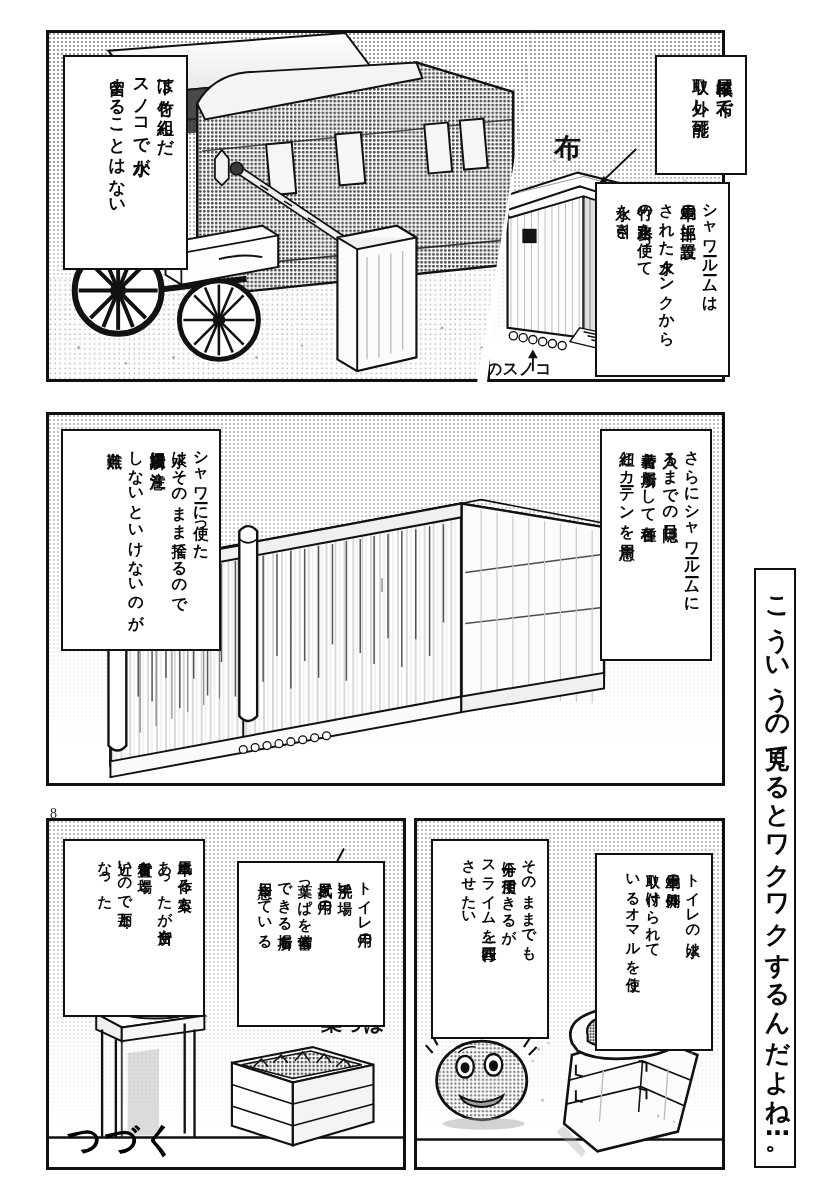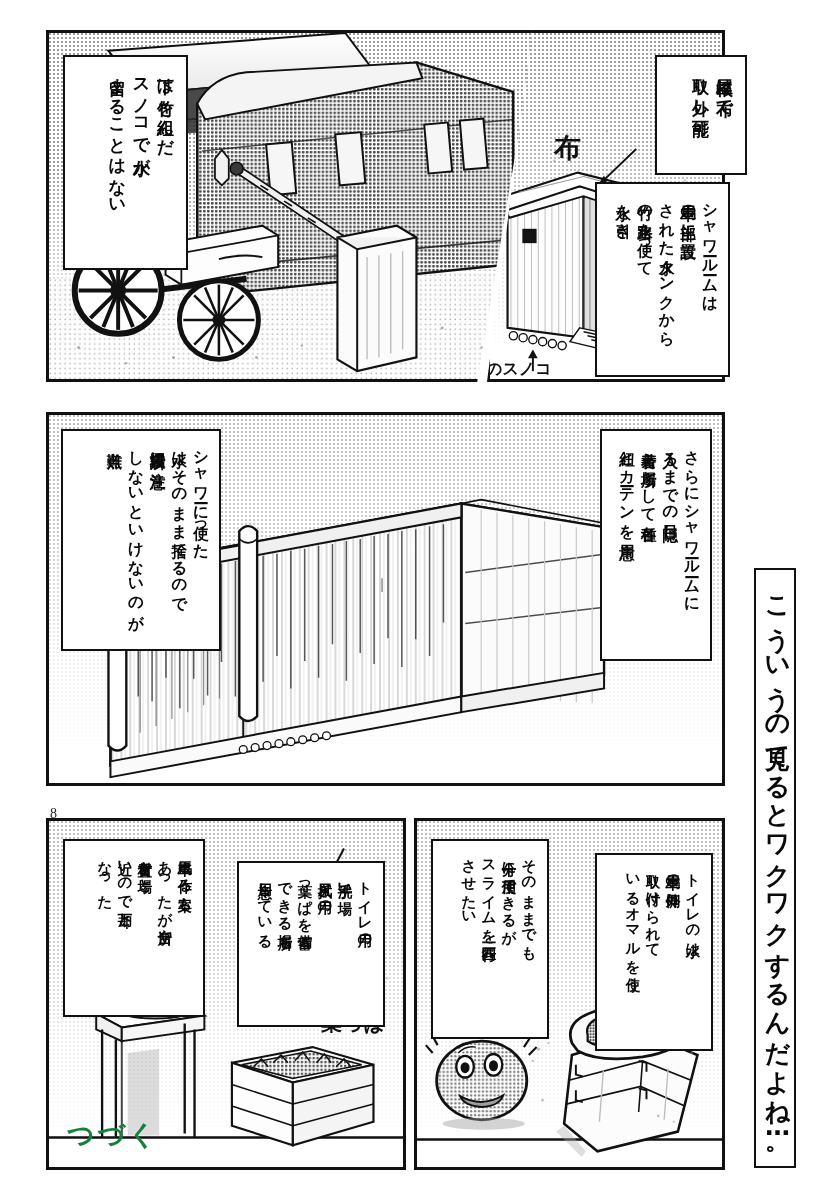--- a/index.html
+++ b/index.html
@@ -100,25 +100,25 @@
     position:absolute;
     font-size:14px;
     color:#222;
     font-family:"Liberation Serif",serif;
     z-index:8;
   }
 
   
   .tsuzuku{
     position:absolute;
-    font-size:27px;
+    font-size:34px;
     font-weight:700;
     letter-spacing:3px;
     z-index:8;
-    color:#15803d;
+    color:#000000;
   }
 </style>
 </head>
 <body>
 
 <div id="page">
 
   <div class="panel" id="p-topleft" style="left:46px;top:30px;width:490px;height:352px;clip-path:polygon(0 0,100% 0,88% 100%,0 100%);">
 
     <div class="tone fade-down"></div>

